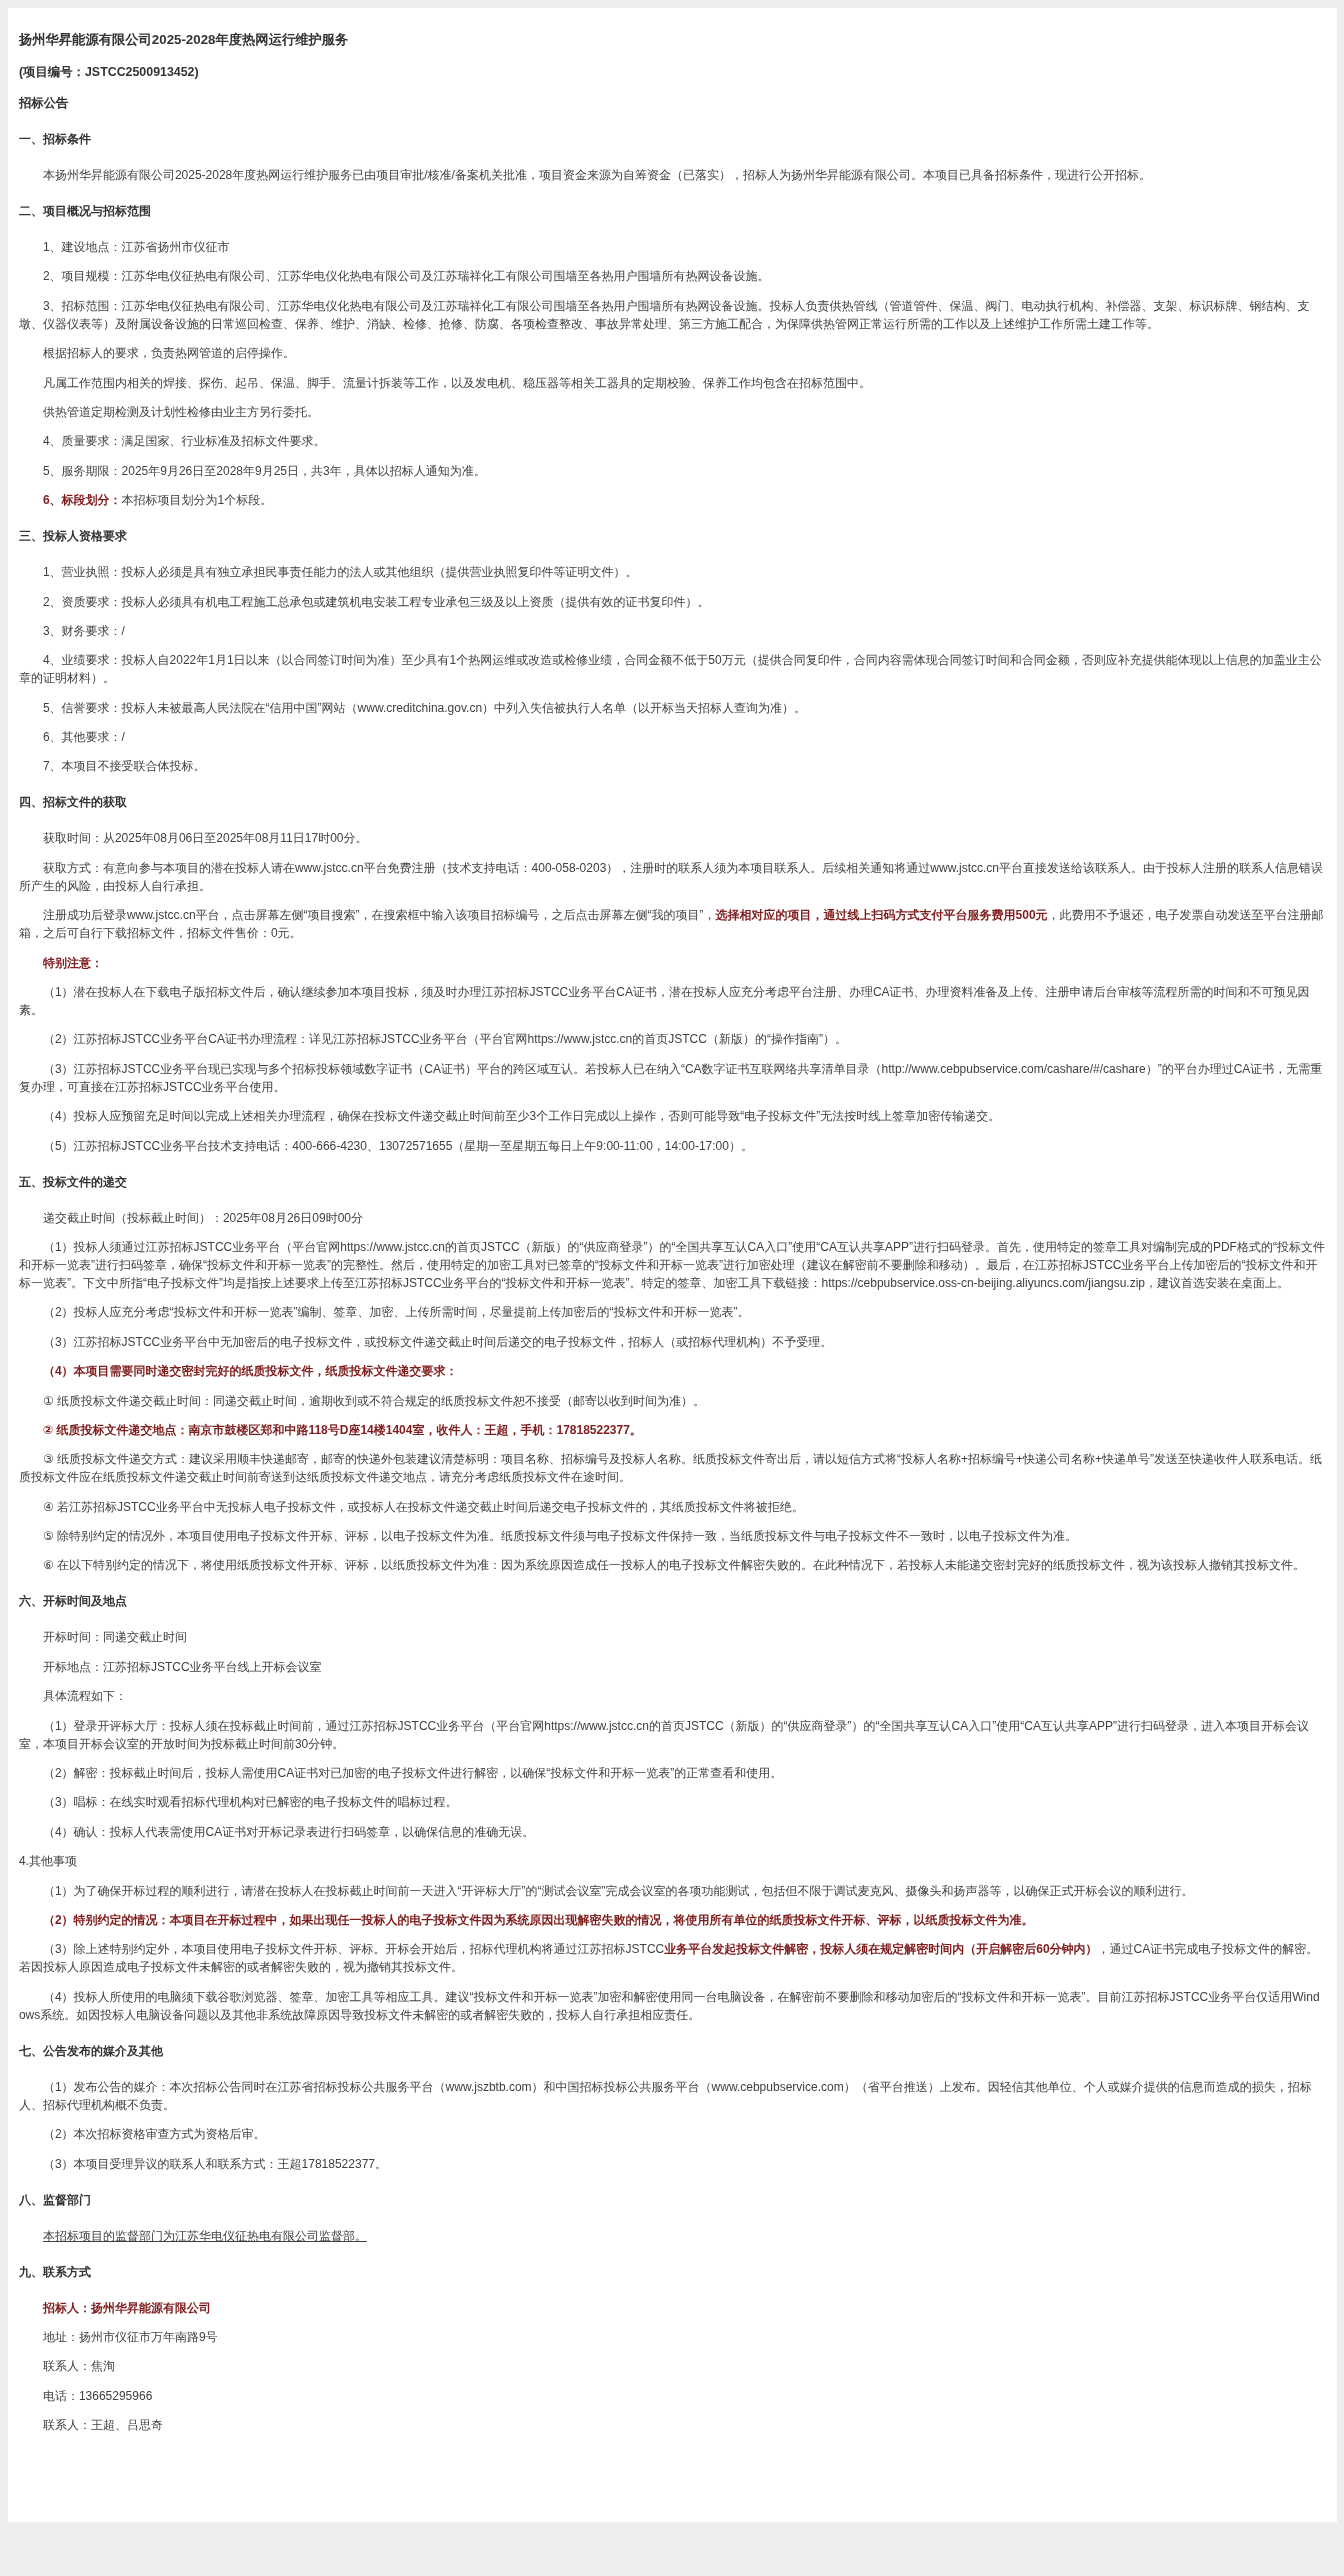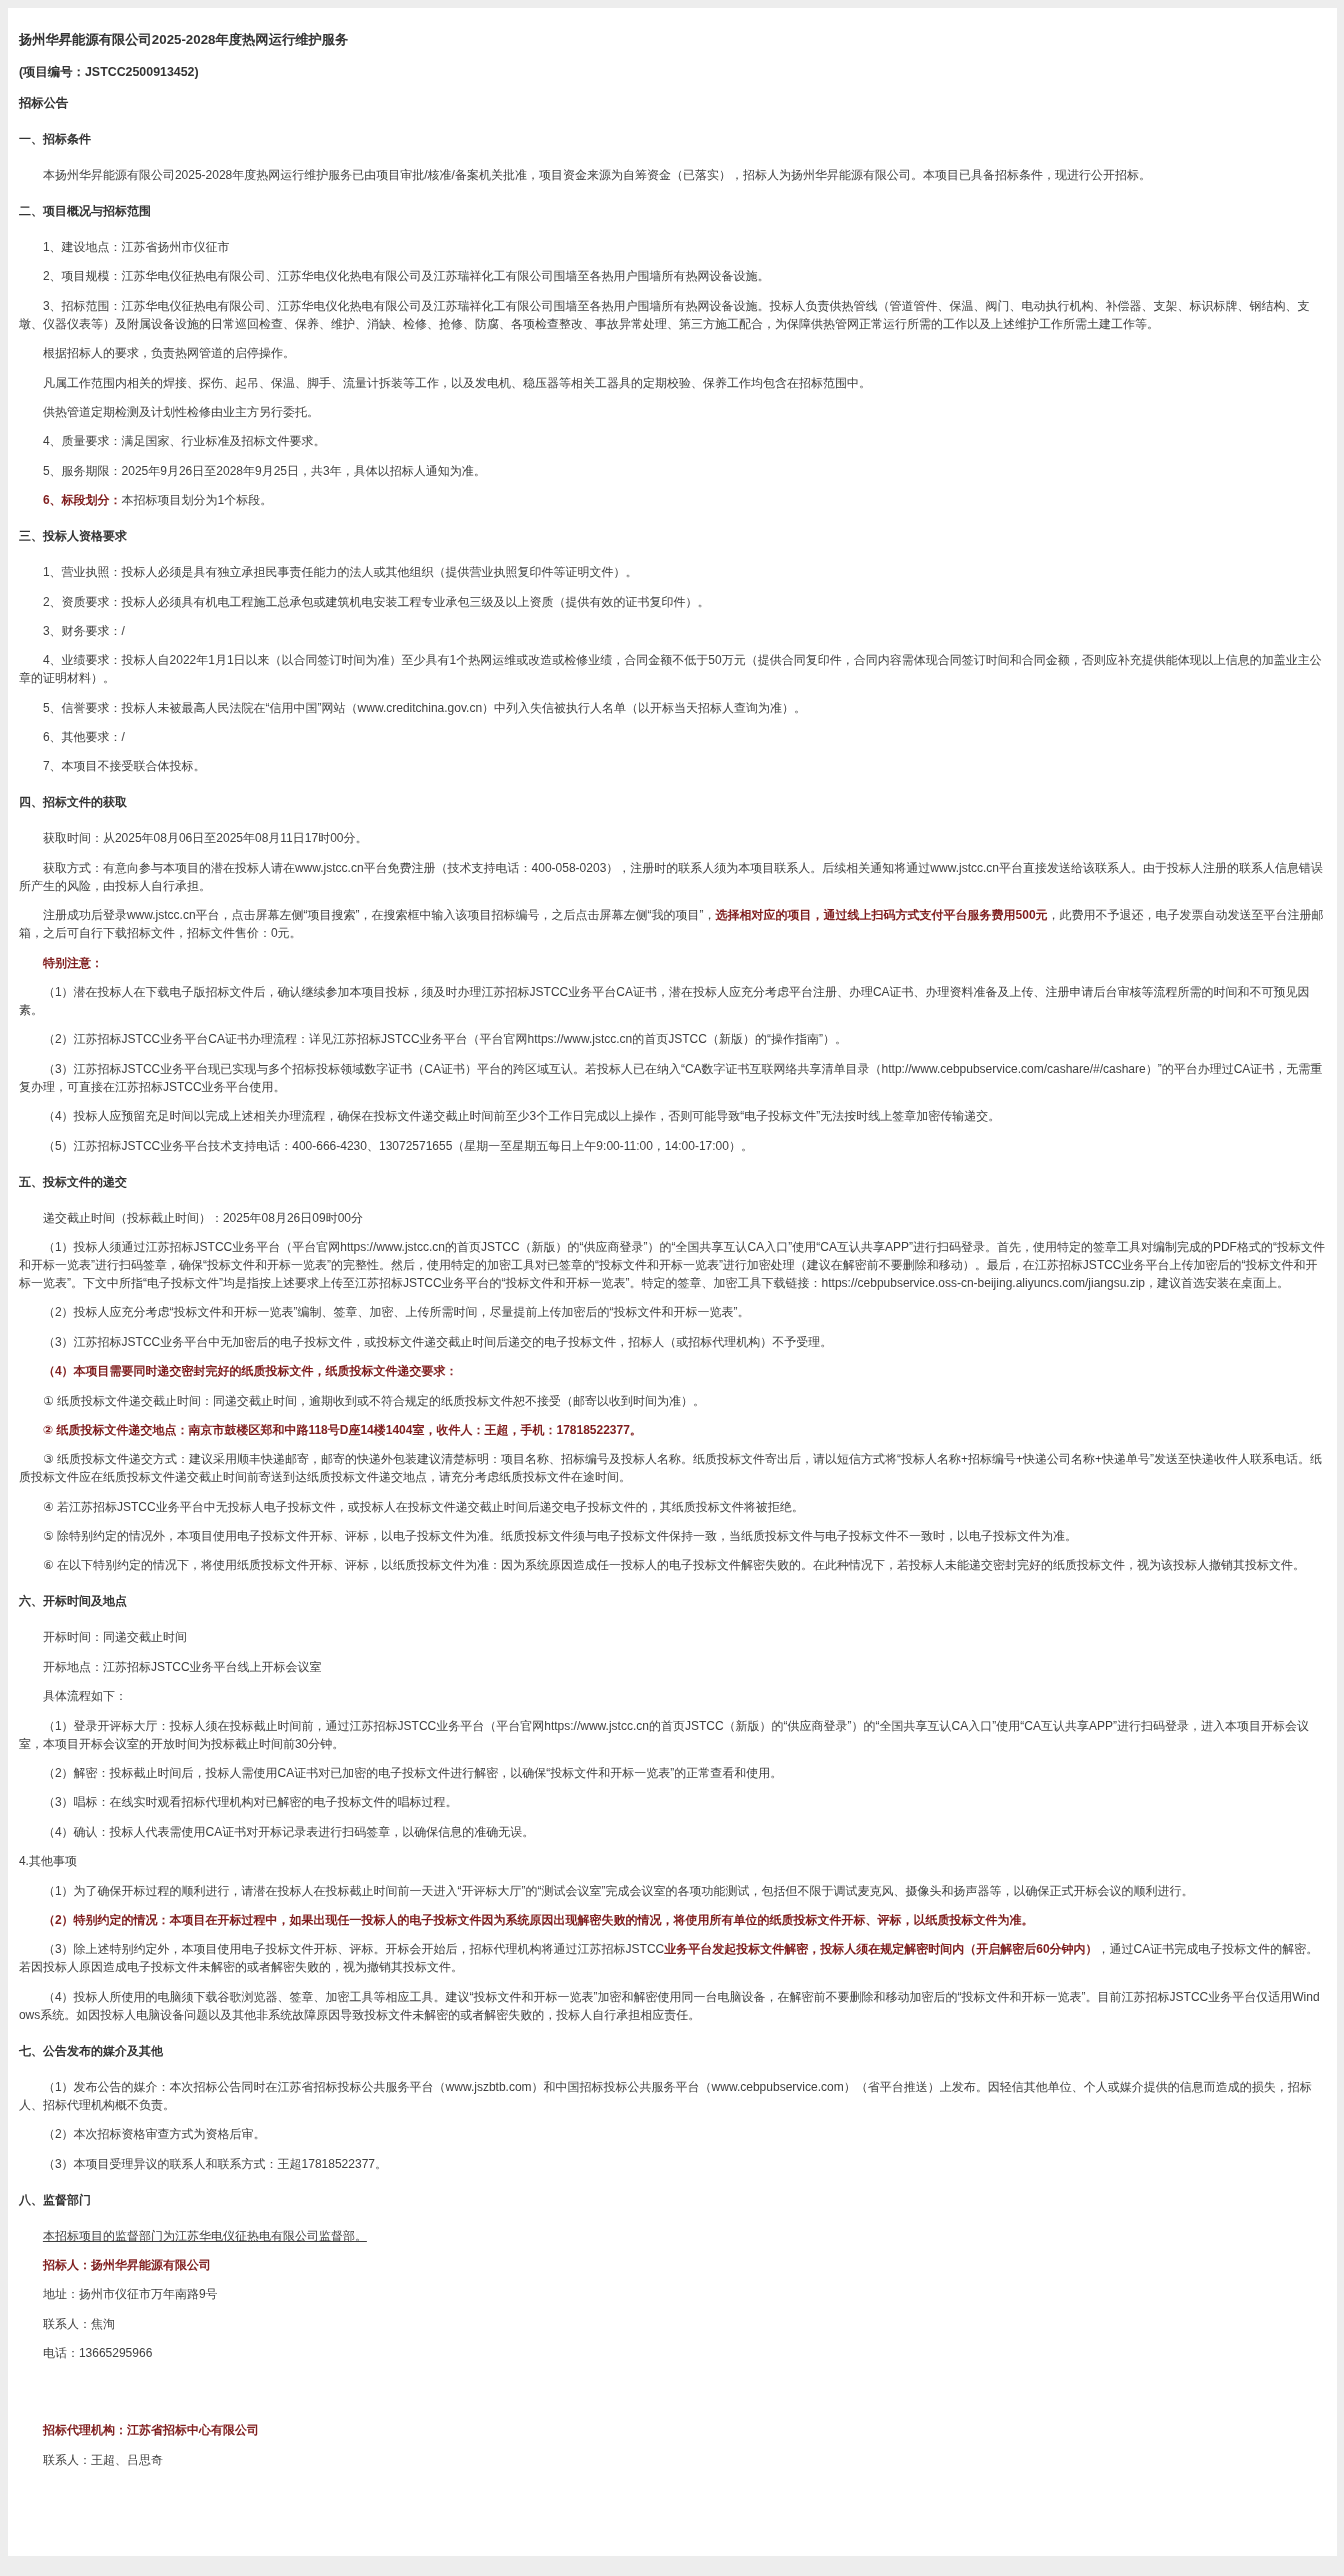--- a/index.html
+++ b/index.html
@@ -106,21 +106,21 @@
       <p class="para"><span>（1）为了确保开标过程的顺利进行，请潜在投标人在投标截止时间前一天进入“开评标大厅”的“测试会议室”完成会议室的各项功能测试，包括但不限于调试麦克风、摄像头和扬声器等，以确保正式开标会议的顺利进行。</span></p>
       <p class="para"><span class="b">（2）特别约定的情况：本项目在开标过程中，如果出现任一投标人的电子投标文件因为系统原因出现解密失败的情况，将使用所有单位的纸质投标文件开标、评标，以纸质投标文件为准。</span></p>
       <p class="para"><span>（3）除上述特别约定外，本项目使用电子投标文件开标、评标。开标会开始后，招标代理机构将通过江苏招标JSTCC</span><span class="b">业务平台发起投标文件解密，投标人须在规定解密时间内（开启解密后60分钟内）</span><span>，通过CA证书完成电子投标文件的解密。若因投标人原因造成电子投标文件未解密的或者解密失败的，视为撤销其投标文件。</span></p>
       <p class="para"><span>（4）投标人所使用的电脑须下载谷歌浏览器、签章、加密工具等相应工具。建议“投标文件和开标一览表”加密和解密使用同一台电脑设备，在解密前不要删除和移动加密后的“投标文件和开标一览表”。目前江苏招标JSTCC业务平台仅适用Windows系统。如因投标人电脑设备问题以及其他非系统故障原因导致投标文件未解密的或者解密失败的，投标人自行承担相应责任。</span></p>
       <h2 class="sec-heading">七、公告发布的媒介及其他</h2>
       <p class="para"><span>（1）发布公告的媒介：本次招标公告同时在江苏省招标投标公共服务平台（www.jszbtb.com）和中国招标投标公共服务平台（www.cebpubservice.com）（省平台推送）上发布。因轻信其他单位、个人或媒介提供的信息而造成的损失，招标人、招标代理机构概不负责。</span></p>
       <p class="para"><span>（2）本次招标资格审查方式为资格后审。</span></p>
       <p class="para"><span>（3）本项目受理异议的联系人和联系方式：王超17818522377。</span></p>
       <h2 class="sec-heading">八、监督部门</h2>
       <p class="para"><span class="u">本招标项目的监督部门为江苏华电仪征热电有限公司监督部。</span></p>
+      <h2 class="sec-heading">九、联系方式</h2>
       <p class="para"><span class="b">招标人：扬州华昇能源有限公司</span></p>
       <p class="para"><span>地址：扬州市仪征市万年南路9号</span></p>
       <p class="para"><span>联系人：焦洵</span></p>
       <p class="para"><span>电话：13665295966</span></p>
-      <p class="para gap-before"><span class="b">招标代理机构：江苏省招标中心有限公司</span></p>
       <p class="para"><span>联系人：王超、吕思奇</span></p>
     </main>
 </div>
 
 
 </body></html>

